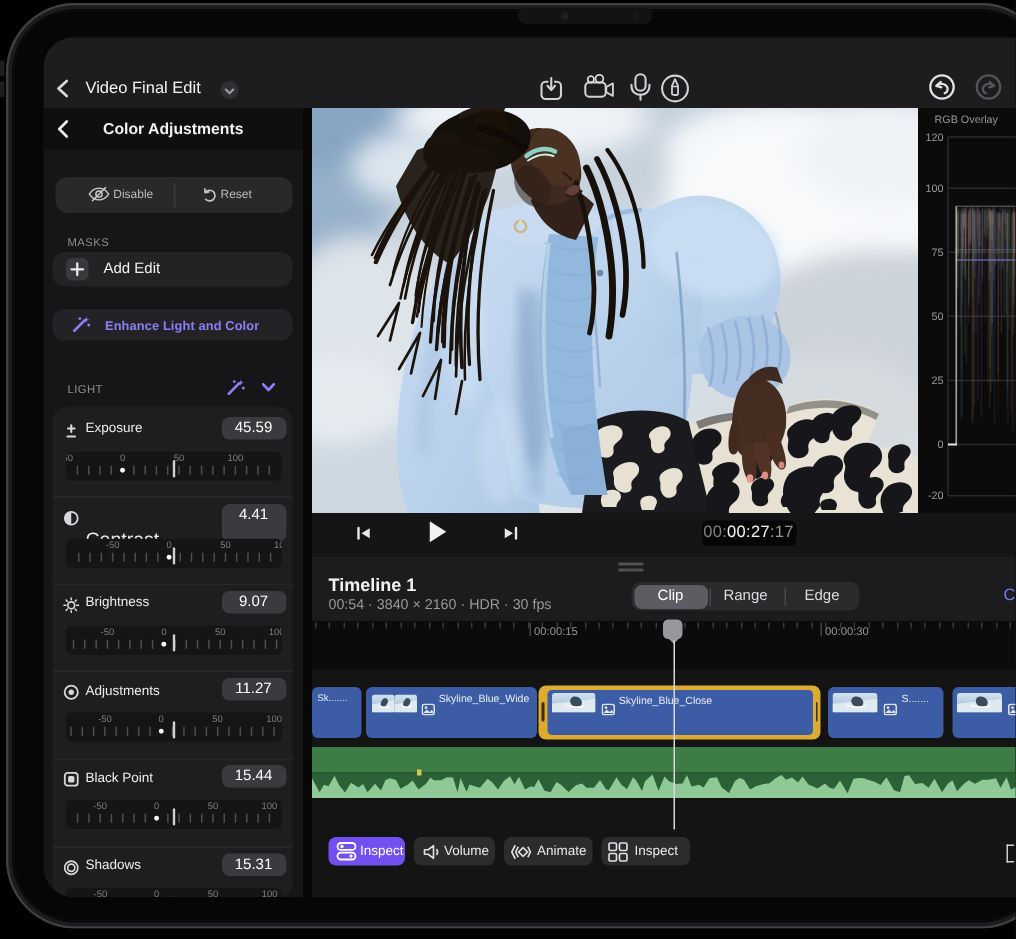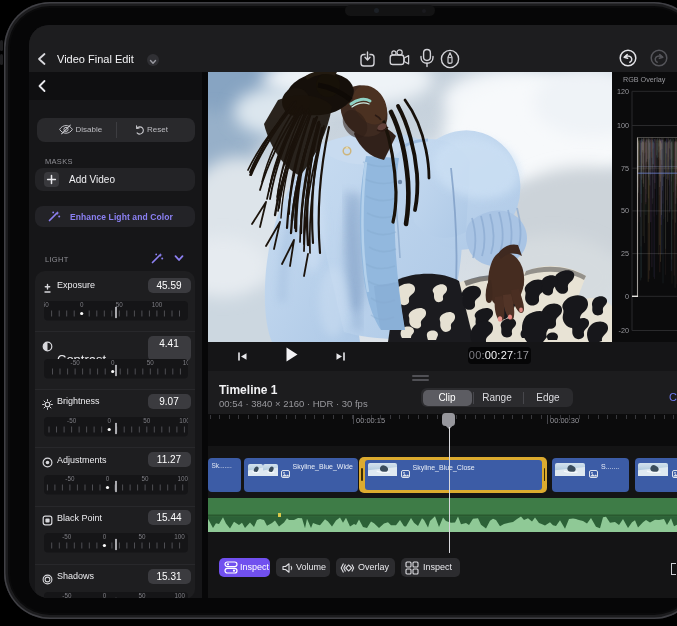--- a/index.html
+++ b/index.html
@@ -50,39 +50,40 @@
 <div class="a" style="left:621px;top:24px"><svg width="18" height="18" viewBox="0 0 18 18" style="">
         <circle cx="9" cy="9" r="7.8" fill="none" stroke="#55555a" stroke-width="1.5"></circle>
         <path d="M12.8 8.2 L9.8 5.6 M12.8 8.2 L9.4 9.2" stroke="#55555a" stroke-width="1.5" fill="none" stroke-linecap="round"></path>
         <path d="M12.4 8 C10.5 6.6 7.5 6.5 6 8.3 C4.6 10 5.2 12.4 7.2 13.2" fill="none" stroke="#55555a" stroke-width="1.5" stroke-linecap="round"></path>
       </svg></div>
 <div class="a" style="left:0;top:47px;width:173px;height:526px;background:#161618"></div>
 <div class="a" style="left:0;top:47px;width:173px;height:28px;background:#0f0f11"></div>
 <div class="a" style="left:6px;top:53px"><svg width="14" height="16" viewBox="0 0 14 16" style="">
         <path d="M9.5 3 L4.5 8 L9.5 13" stroke="#e8e8ec" stroke-width="1.8" fill="none" stroke-linecap="round" stroke-linejoin="round"></path>
       </svg></div>
+<div class="a" style="left:0px;top:55px;width:173px;text-align:center;font-size:10.5px;font-weight:700;color:#f2f2f4">Color Adjustments</div>
 <div class="a" style="left:7.5px;top:93px;width:158px;height:24px;border-radius:8px;background:#29292c"></div>
 <div class="a" style="left:86.5px;top:97px;width:1px;height:16px;background:#3d3d41"></div>
 <div class="a" style="left:29px;top:98px;transform:scale(.8);transform-origin:0 0"><svg width="20" height="16" viewBox="0 0 20 16" style="">
         <path d="M2 8 C4 4.8 7 3.2 10 3.2 C13 3.2 16 4.8 18 8 C16 11.2 13 12.8 10 12.8 C7 12.8 4 11.2 2 8 Z" fill="none" stroke="#c8c8cd" stroke-width="1.2"></path>
         <circle cx="10" cy="8" r="2.6" fill="none" stroke="#c8c8cd" stroke-width="1.2"></circle>
         <path d="M4.5 13.5 L15.5 2.5" stroke="#c8c8cd" stroke-width="1.3" stroke-linecap="round"></path>
       </svg></div>
 <div class="a" style="left:46.5px;top:100px;font-size:8px;color:#bcbcc1">Disable</div>
 <div class="a" style="left:103.5px;top:99px;transform:scale(.85);transform-origin:0 0"><svg width="15" height="15" viewBox="0 0 15 15" style="">
         <path d="M4.4 5.2 L4.2 2.2 M4.4 5.2 L7.3 4.6" stroke="#c8c8cd" stroke-width="1.3" fill="none" stroke-linecap="round"></path>
         <path d="M4.6 4.8 C6.2 3 9.3 2.8 11 4.6 C12.7 6.4 12.5 9.3 10.6 10.8 C8.9 12.2 6.3 12 4.8 10.4" fill="none" stroke="#c8c8cd" stroke-width="1.3" stroke-linecap="round"></path>
       </svg></div>
 <div class="a" style="left:118px;top:100px;font-size:8px;color:#bcbcc1">Reset</div>
 <div class="a" style="left:16px;top:132px;font-size:7.5px;color:#8e8e94;letter-spacing:.3px">MASKS</div>
 <div class="a" style="left:6px;top:143px;width:160px;height:23px;border-radius:8px;background:#232326"></div>
 <div class="a" style="left:15px;top:147px;width:15px;height:15px;border-radius:4px;background:#39393d"><svg width="15" height="15" viewBox="0 0 15 15" style="">
         <path d="M7.5 3.6 L7.5 11.4 M3.6 7.5 L11.4 7.5" stroke="#e8e8ec" stroke-width="1.5" stroke-linecap="round"></path>
       </svg></div>
-<div class="a" style="left:40px;top:149px;font-size:10px;color:#f0f0f3">Add Video</div>
+<div class="a" style="left:40px;top:149px;font-size:10px;color:#f0f0f3">Add Edit</div>
 <div class="a" style="left:6px;top:181px;width:160px;height:21px;border-radius:8px;background:#232327"></div>
 <div class="a" style="left:17px;top:184px"><svg width="15" height="15" viewBox="0 0 15 15" style="">
         <path d="M10.5 4.5 L3.5 11.5" stroke="#8d80f2" stroke-width="1.7" stroke-linecap="round"></path>
         <path d="M11.5 2 L12 3.6 L13.6 4.1 L12 4.6 L11.5 6.2 L11 4.6 L9.4 4.1 L11 3.6 Z" fill="#8d80f2"></path>
         <circle cx="13.2" cy="7.6" r="1" fill="#8d80f2"></circle>
         <circle cx="7.2" cy="3.4" r=".9" fill="#8d80f2"></circle>
       </svg></div>
 <div class="a" style="left:41px;top:187px;font-size:8.5px;font-weight:600;color:#8b80f3;letter-spacing:.1px">Enhance Light and Color</div>
 <div class="a" style="left:16px;top:230px;font-size:7.5px;color:#8e8e94;letter-spacing:.3px">LIGHT</div>
 <div class="a" style="left:120px;top:226px"><svg width="15" height="15" viewBox="0 0 15 15" style="">
@@ -1037,21 +1038,21 @@
         <path d="M10 5 A3.4 3.4 0 0 1 10 9" stroke="#e0e0e4" stroke-width="1.1" fill="none"></path>
       </svg></div>
 <div class="a" style="left:267px;top:537px;font-size:9px;color:#e8e8ec">Volume</div>
 <div class="a" style="left:306.5px;top:532.5px;width:59.5px;height:19.5px;border-radius:5px;background:#2c2c2f"></div>
 <div class="a" style="left:311px;top:535.5px"><svg width="15" height="14" viewBox="0 0 15 14" style="">
         <path d="M3.5 2.5 L1.2 7 L3.5 11.5" stroke="#e0e0e4" stroke-width="1.1" fill="none"></path>
         <path d="M5.5 3.5 L3.8 7 L5.5 10.5" stroke="#e0e0e4" stroke-width="1.1" fill="none"></path>
         <rect x="6.6" y="4.9" width="4.2" height="4.2" transform="rotate(45 8.7 7)" fill="none" stroke="#e0e0e4" stroke-width="1.1"></rect>
         <path d="M11.9 3.5 L13.6 7 L11.9 10.5" stroke="#e0e0e4" stroke-width="1.1" fill="none"></path>
       </svg></div>
-<div class="a" style="left:329px;top:537px;font-size:9px;color:#e8e8ec">Overlay</div>
+<div class="a" style="left:329px;top:537px;font-size:9px;color:#e8e8ec">Animate</div>
 <div class="a" style="left:371.5px;top:532.5px;width:59.5px;height:19.5px;border-radius:5px;background:#2c2c2f"></div>
 <div class="a" style="left:376px;top:535.5px"><svg width="14" height="14" viewBox="0 0 14 14" style="">
         <rect x="1" y="1" width="5" height="5" rx="1" fill="none" stroke="#e0e0e4" stroke-width="1.1"></rect>
         <rect x="8" y="1" width="5" height="5" rx="1" fill="none" stroke="#e0e0e4" stroke-width="1.1"></rect>
         <rect x="1" y="8" width="5" height="5" rx="1" fill="none" stroke="#e0e0e4" stroke-width="1.1"></rect>
         <rect x="8" y="8" width="5" height="5" rx="1" fill="none" stroke="#e0e0e4" stroke-width="1.1"></rect>
       </svg></div>
 <div class="a" style="left:394px;top:537px;font-size:9px;color:#e8e8ec">Inspect</div>
 <div class="a" style="left:642px;top:538px;width:4px;height:10px;border-left:1.3px solid #cccdd2;border-top:1.3px solid #cccdd2;border-bottom:1.3px solid #cccdd2"></div>
 </div>

